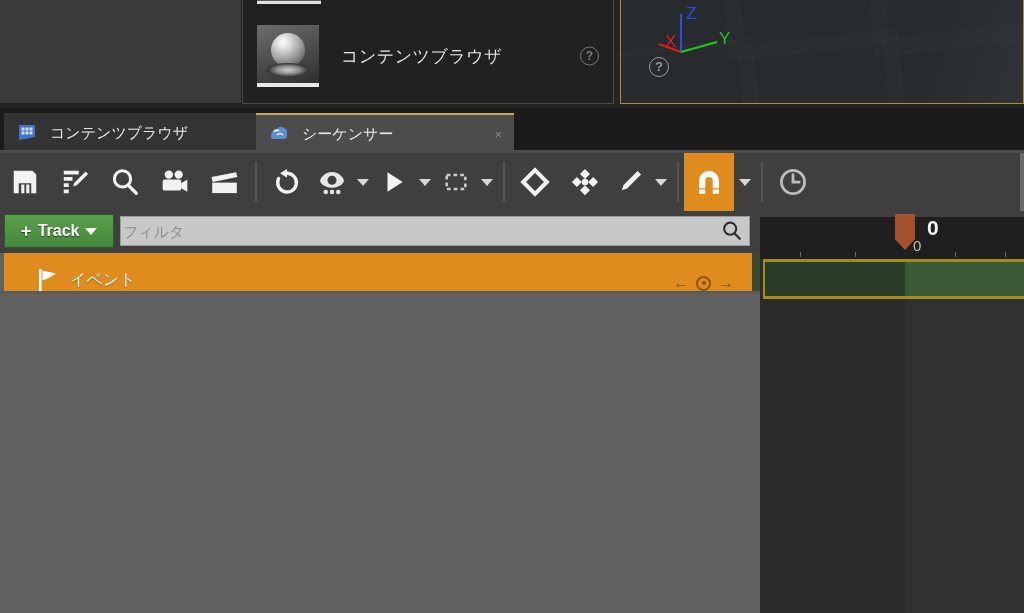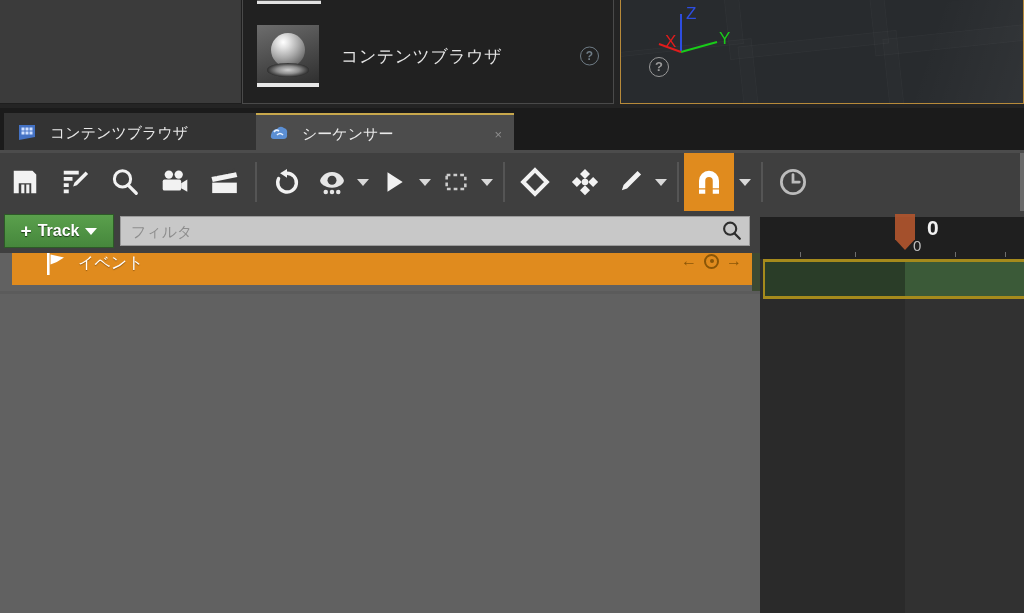--- a/index.html
+++ b/index.html
@@ -112,30 +112,30 @@
     color: #ffffff; font-size: 16px; font-weight: bold; text-shadow: 0 1px 1px rgba(0,0,0,0.6);
   }
   .plus-glyph { font-size: 19px; line-height: 16px; font-weight: bold; }
   .track-caret { width: 0; height: 0; border-left: 6px solid transparent; border-right: 6px solid transparent; border-top: 7px solid #ffffff; }
   .filter-box {
     position: absolute; left: 120px; top: 5px; width: 630px; height: 30px;
     background: #c8c8c8; border: 1px solid #9a9a9a; display: flex; align-items: center;
   }
   .filter-input {
     flex: 1; border: none; outline: none; background: transparent;
-    font-family: "Liberation Sans", sans-serif; font-size: 15px; color: #2a2a2a; padding-left: 10px;
+    font-family: "Liberation Sans", sans-serif; font-size: 15px; color: #2a2a2a; padding-left: 2px;
   }
   .filter-input::placeholder { color: #8d8d8d; }
   .filter-search { width: 34px; display: flex; align-items: center; justify-content: center; color: #3a3a3a; }
 
   
   .tracklist { position: absolute; left: 0; top: 253px; width: 760px; height: 360px; background: #616161; }
   .event-track {
-    position: absolute; left: 12px; top: 0; width: 752px; height: 32px;
-    background: #e08b1e; display: flex; align-items: flex-start;
+    position: absolute; left: 4px; top: 0; width: 752px; height: 38px;
+    background: #e08b1e; display: flex; align-items: flex-end;
   }
   .flag-icon { margin-left: 34px; width: 20px; height: 22px; position: relative; }
   .event-label { margin-left: 12px; color: #ffffff; font-size: 16px; text-shadow: 0 1px 1px rgba(0,0,0,0.35); }
   .event-nav { margin-left: auto; margin-right: 22px; display: flex; align-items: center; gap: 7px; color: #8a5607; }
   .nav-arrow { font-size: 16px; font-weight: bold; line-height: 1; }
   .nav-dot { width: 15px; height: 15px; border-radius: 50%; border: 2px solid #8a5607; position: relative; }
   .nav-dot:after { content: ""; position: absolute; left: 3.5px; top: 3.5px; width: 4px; height: 4px; border-radius: 50%; background: #8a5607; }
   .event-track-edge { position: absolute; left: 752px; top: 0; width: 8px; height: 38px; background: #3d4a33; }
   .tracklist-underline { position: absolute; left: 0; top: 38px; width: 760px; height: 3px; background: #5b5b5b; }
 

